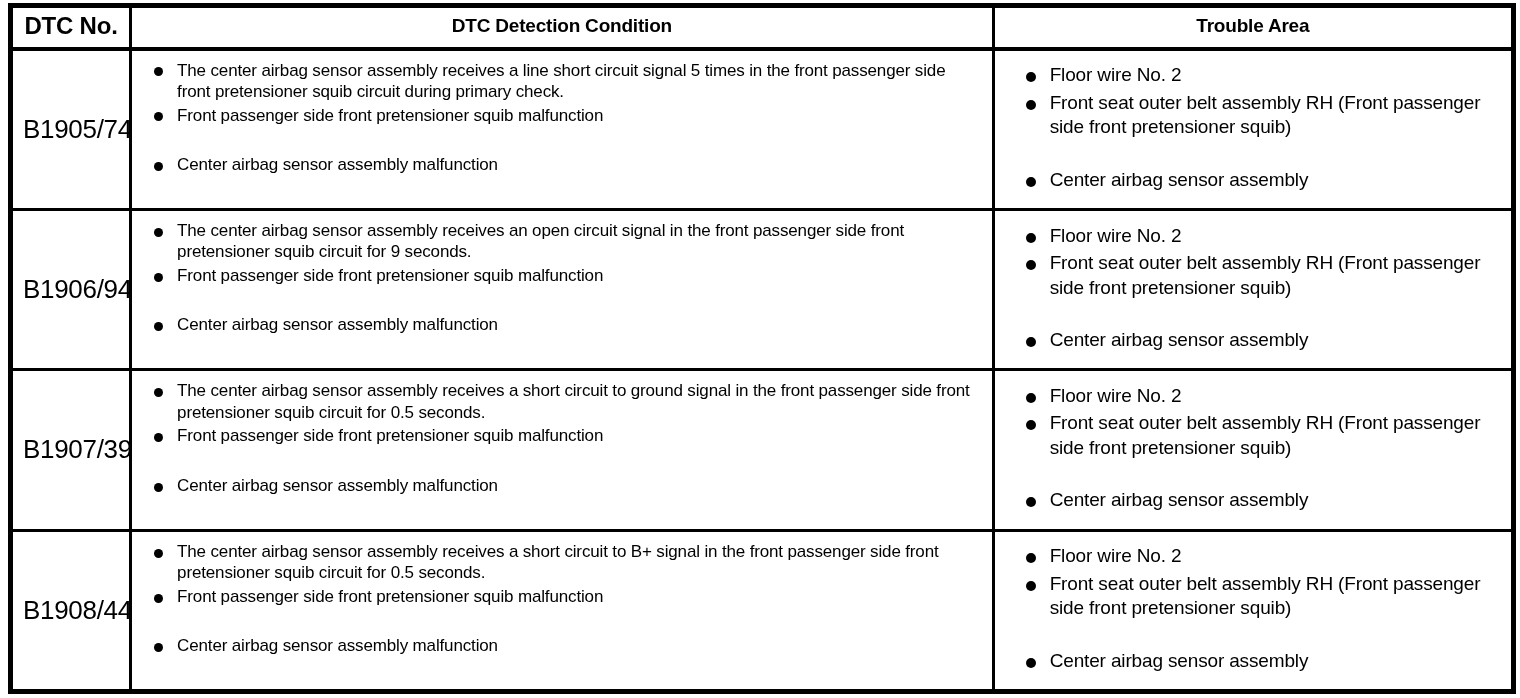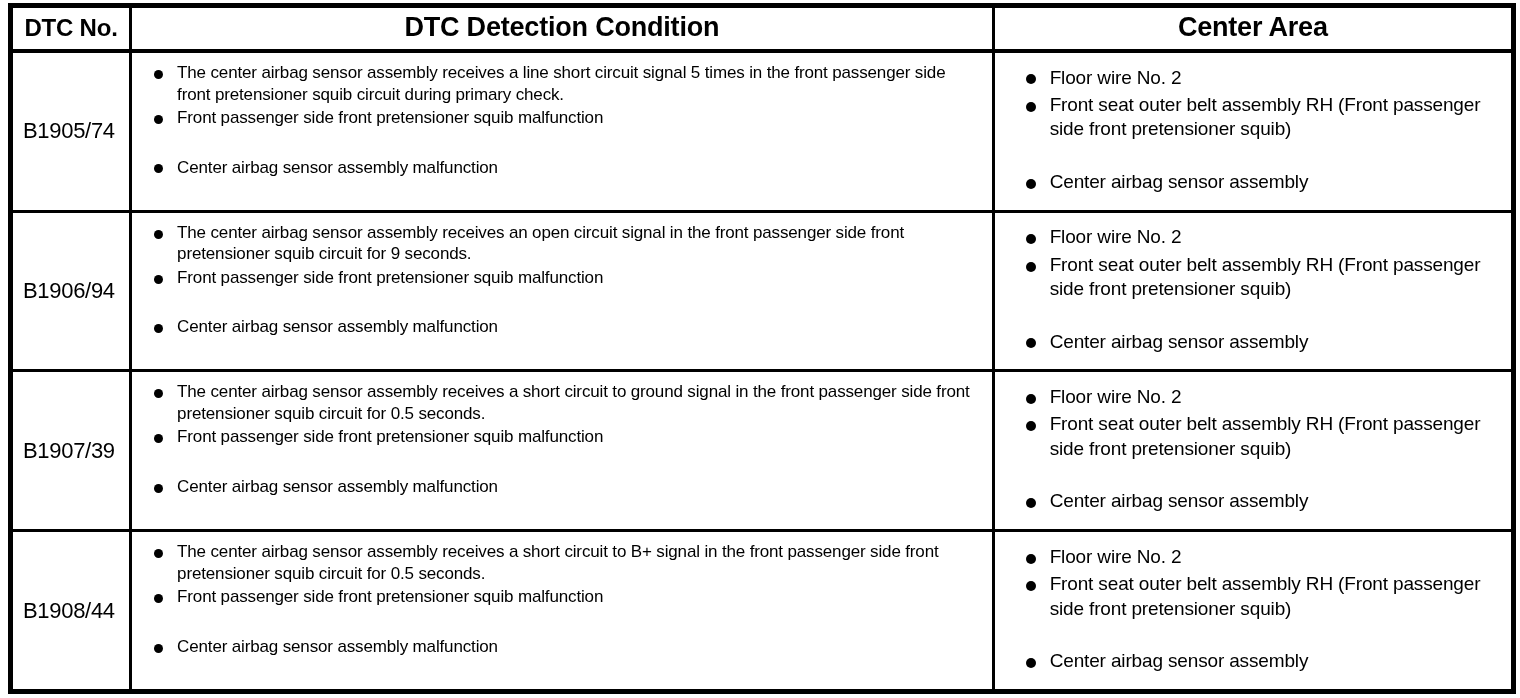--- a/index.html
+++ b/index.html
@@ -33,21 +33,21 @@
     background: #ffffff;
   }
 
   col.col-dtc      { width: 120px; }
   col.col-cond     { width: 862px; }
   col.col-trouble  { width: 520px; }
 
   thead th {
     border-bottom: 4px solid #000000;
     padding: 4px 0 6px 0;
-    font-size: 27px;
+    font-size: 19px;
     font-weight: bold;
     text-align: center;
     vertical-align: middle;
     letter-spacing: -0.2px;
     height: 43px;
     box-sizing: border-box;
   }
   thead th.th-dtc {
     border-right: 3px solid #000000;
     font-size: 24px;
@@ -60,21 +60,21 @@
   tbody tr + tr td { border-top: 3px solid #000000; }
 
   tbody td {
     padding: 0;
     background: #ffffff;
   }
   tbody td.cell-dtc {
     border-right: 3px solid #000000;
     vertical-align: middle;
     text-align: left;
-    font-size: 22px;
+    font-size: 26px;
     padding: 0 0 0 10px;
     white-space: nowrap;
     letter-spacing: -0.3px;
   }
   tbody td.cell-cond {
     border-right: 3px solid #000000;
     vertical-align: top;
     padding: 9px 14px 8px 14px;
   }
   tbody td.cell-trouble {
@@ -128,21 +128,21 @@
   <table class="dtc-table">
     <colgroup>
       <col class="col-dtc">
       <col class="col-cond">
       <col class="col-trouble">
     </colgroup>
     <thead>
       <tr>
         <th class="th-dtc">DTC No.</th>
         <th class="th-cond">DTC Detection Condition</th>
-        <th class="th-trouble">Center Area</th>
+        <th class="th-trouble">Trouble Area</th>
       </tr>
     </thead>
     <tbody id="table-body">
         <tr>
           <td class="cell-dtc">B1905/74</td>
           <td class="cell-cond">
             <ul class="bullets">
               <li><span class="dot"></span><span>The center airbag sensor assembly receives a line short circuit signal 5 times in the front passenger side front pretensioner squib circuit during primary check.</span></li>
               <li><span class="dot"></span><span>Front passenger side front pretensioner squib malfunction</span></li>
               <li><span class="dot"></span><span>Center airbag sensor assembly malfunction</span></li>

